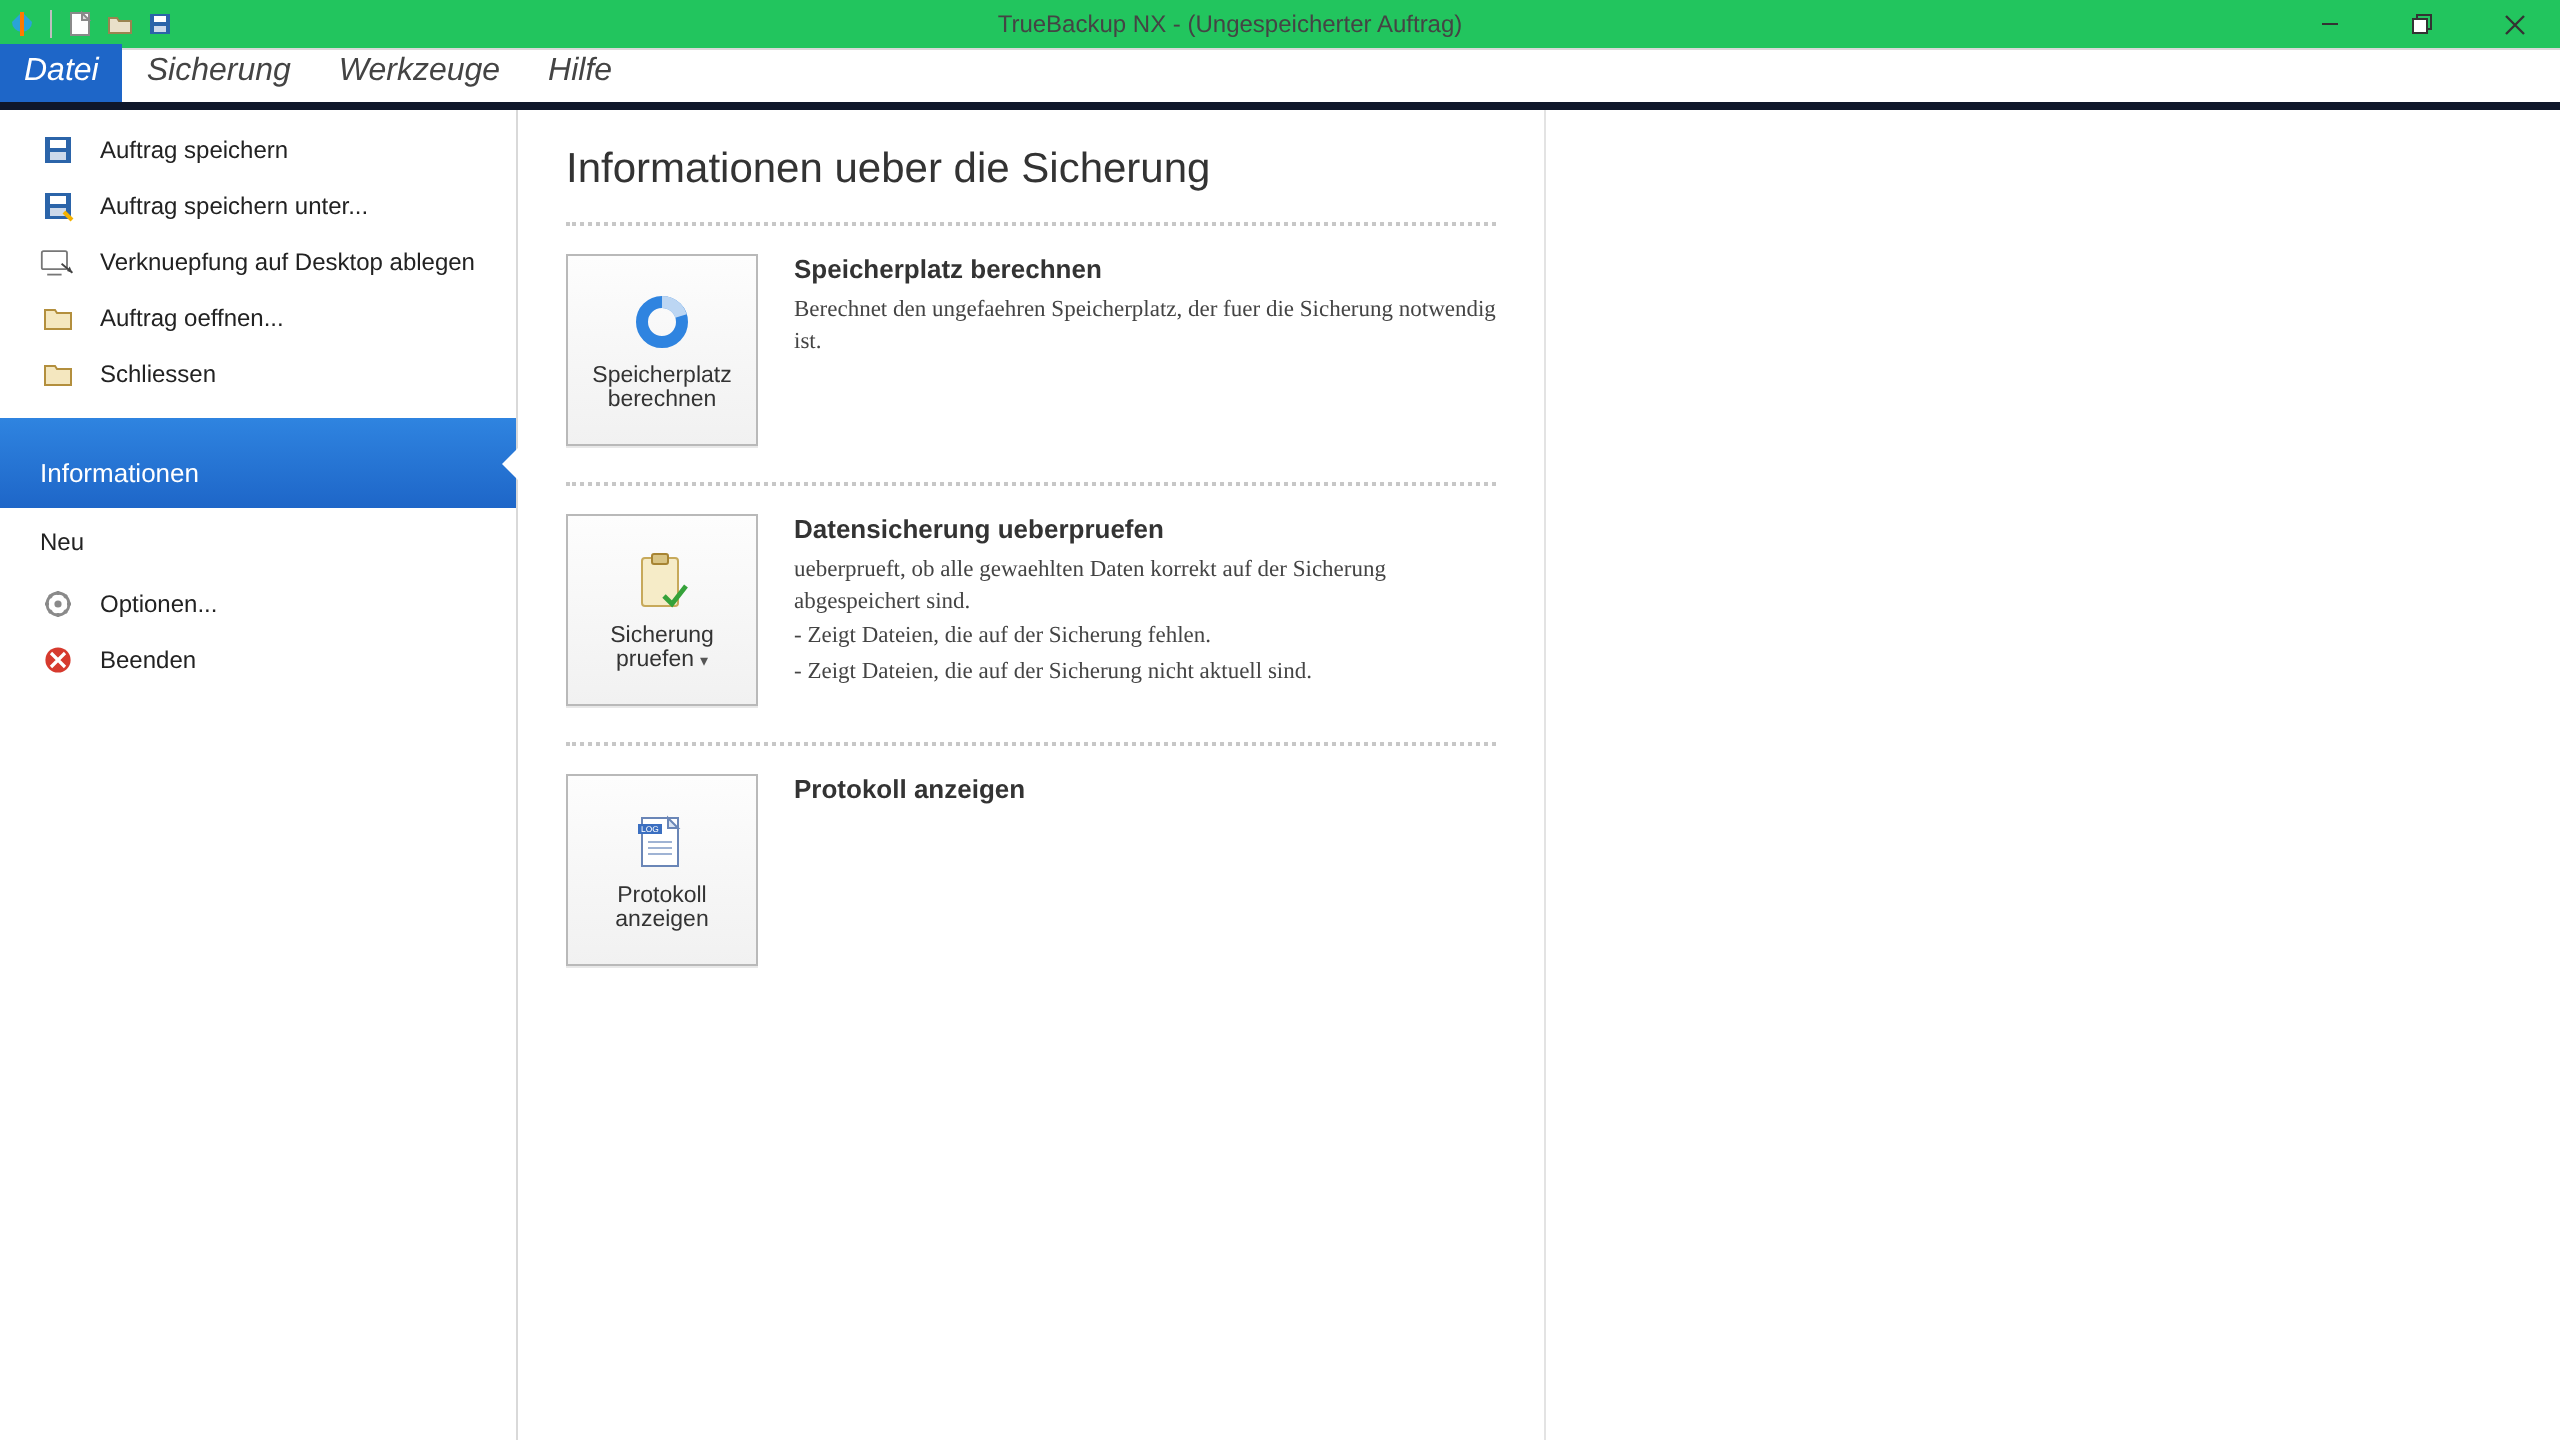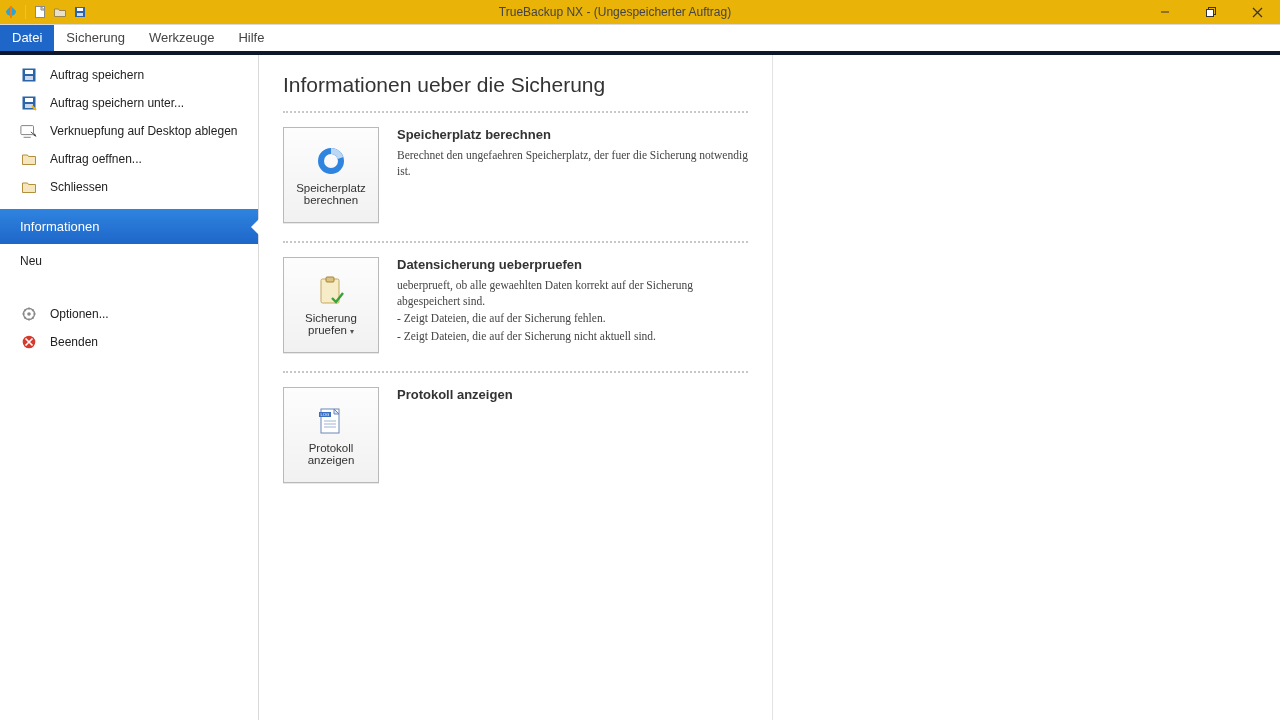--- a/index.html
+++ b/index.html
@@ -1,36 +1,36 @@
 <!DOCTYPE html>
 <html><head>
 <meta charset="utf-8">
 <style>
   html,body{margin:0;padding:0;font-family:"Segoe UI",Arial,sans-serif;font-size:12px;color:#222;background:#fff;height:100%;overflow:hidden;}
   
-  .titlebar{height:24px;display:flex;align-items:stretch;background:#eab308;border-bottom:1px solid #d9d9d9;}
+  .titlebar{height:24px;display:flex;align-items:stretch;background:#22c55e;border-bottom:1px solid #d9d9d9;}
   .titlebar .left{display:flex;align-items:center;padding-left:3px;gap:4px;}
   .titlebar .sep{width:1px;height:14px;background:#bfbfbf;margin:0 2px;align-self:center;}
   .titlebar .title{flex:1;text-align:center;font-size:12px;color:#444;line-height:24px;}
   .titlebar .ctrls{display:flex;}
   .titlebar .ctrl{width:46px;display:flex;align-items:center;justify-content:center;}
   .titlebar .ctrl svg{pointer-events:none;}
   .qa-icon{width:16px;height:16px;display:flex;align-items:center;justify-content:center;}
   
   .ribbon{height:26px;display:flex;align-items:flex-end;background:#fff;}
-  .ribbon .tab{padding:5px 12px 6px;font-size:13px;color:#444;cursor:default;}
+  .ribbon .tab{padding:5px 12px 6px;font-size:16px;color:#444;cursor:default;font-style:italic;}
   .ribbon .tab.active{background:#1e66c8;color:#fff;}
   
   .backstage{display:flex;height:calc(100% - 50px - 2px);border-top:4px solid #0f172a;}
   .sidebar{width:258px;background:#fff;border-right:1px solid #d9d9d9;padding-top:6px;}
   .sidebar .item{display:flex;align-items:center;gap:12px;padding:5px 10px 5px 20px;font-size:12px;color:#222;}
   .sidebar .item .icon{width:18px;height:18px;display:flex;align-items:center;justify-content:center;}
   .sidebar .cat{padding:10px 10px 6px 20px;font-size:12px;color:#222;}
-  .sidebar .section{margin-top:26px;}
-  .sidebar .active-block{position:relative;background:linear-gradient(#2f84e0,#1e66c8);color:#fff;padding:10px 10px 10px 20px;font-size:13px;margin-top:8px;}
+  .sidebar .section{margin-top:4px;}
+  .sidebar .active-block{position:relative;background:linear-gradient(#2f84e0,#1e66c8);color:#fff;padding:20px 10px 10px 20px;font-size:13px;margin-top:8px;}
   .sidebar .active-block::after{
     content:"";position:absolute;right:-1px;top:50%;margin-top:-8px;
     border-top:8px solid transparent;border-bottom:8px solid transparent;border-right:8px solid #fff;
   }
   
   .content{flex:1;display:flex;}
   .content-inner{padding:18px 24px;width:465px;border-right:1px solid #e3e3e3;}
   .content h1{font-size:21px;font-weight:400;color:#333;margin:0 0 14px 0;}
   .divider{border:none;border-top:2px dotted #c7c7c7;margin:0 0 14px 0;}
   .card-row{display:flex;gap:18px;margin-bottom:18px;}

